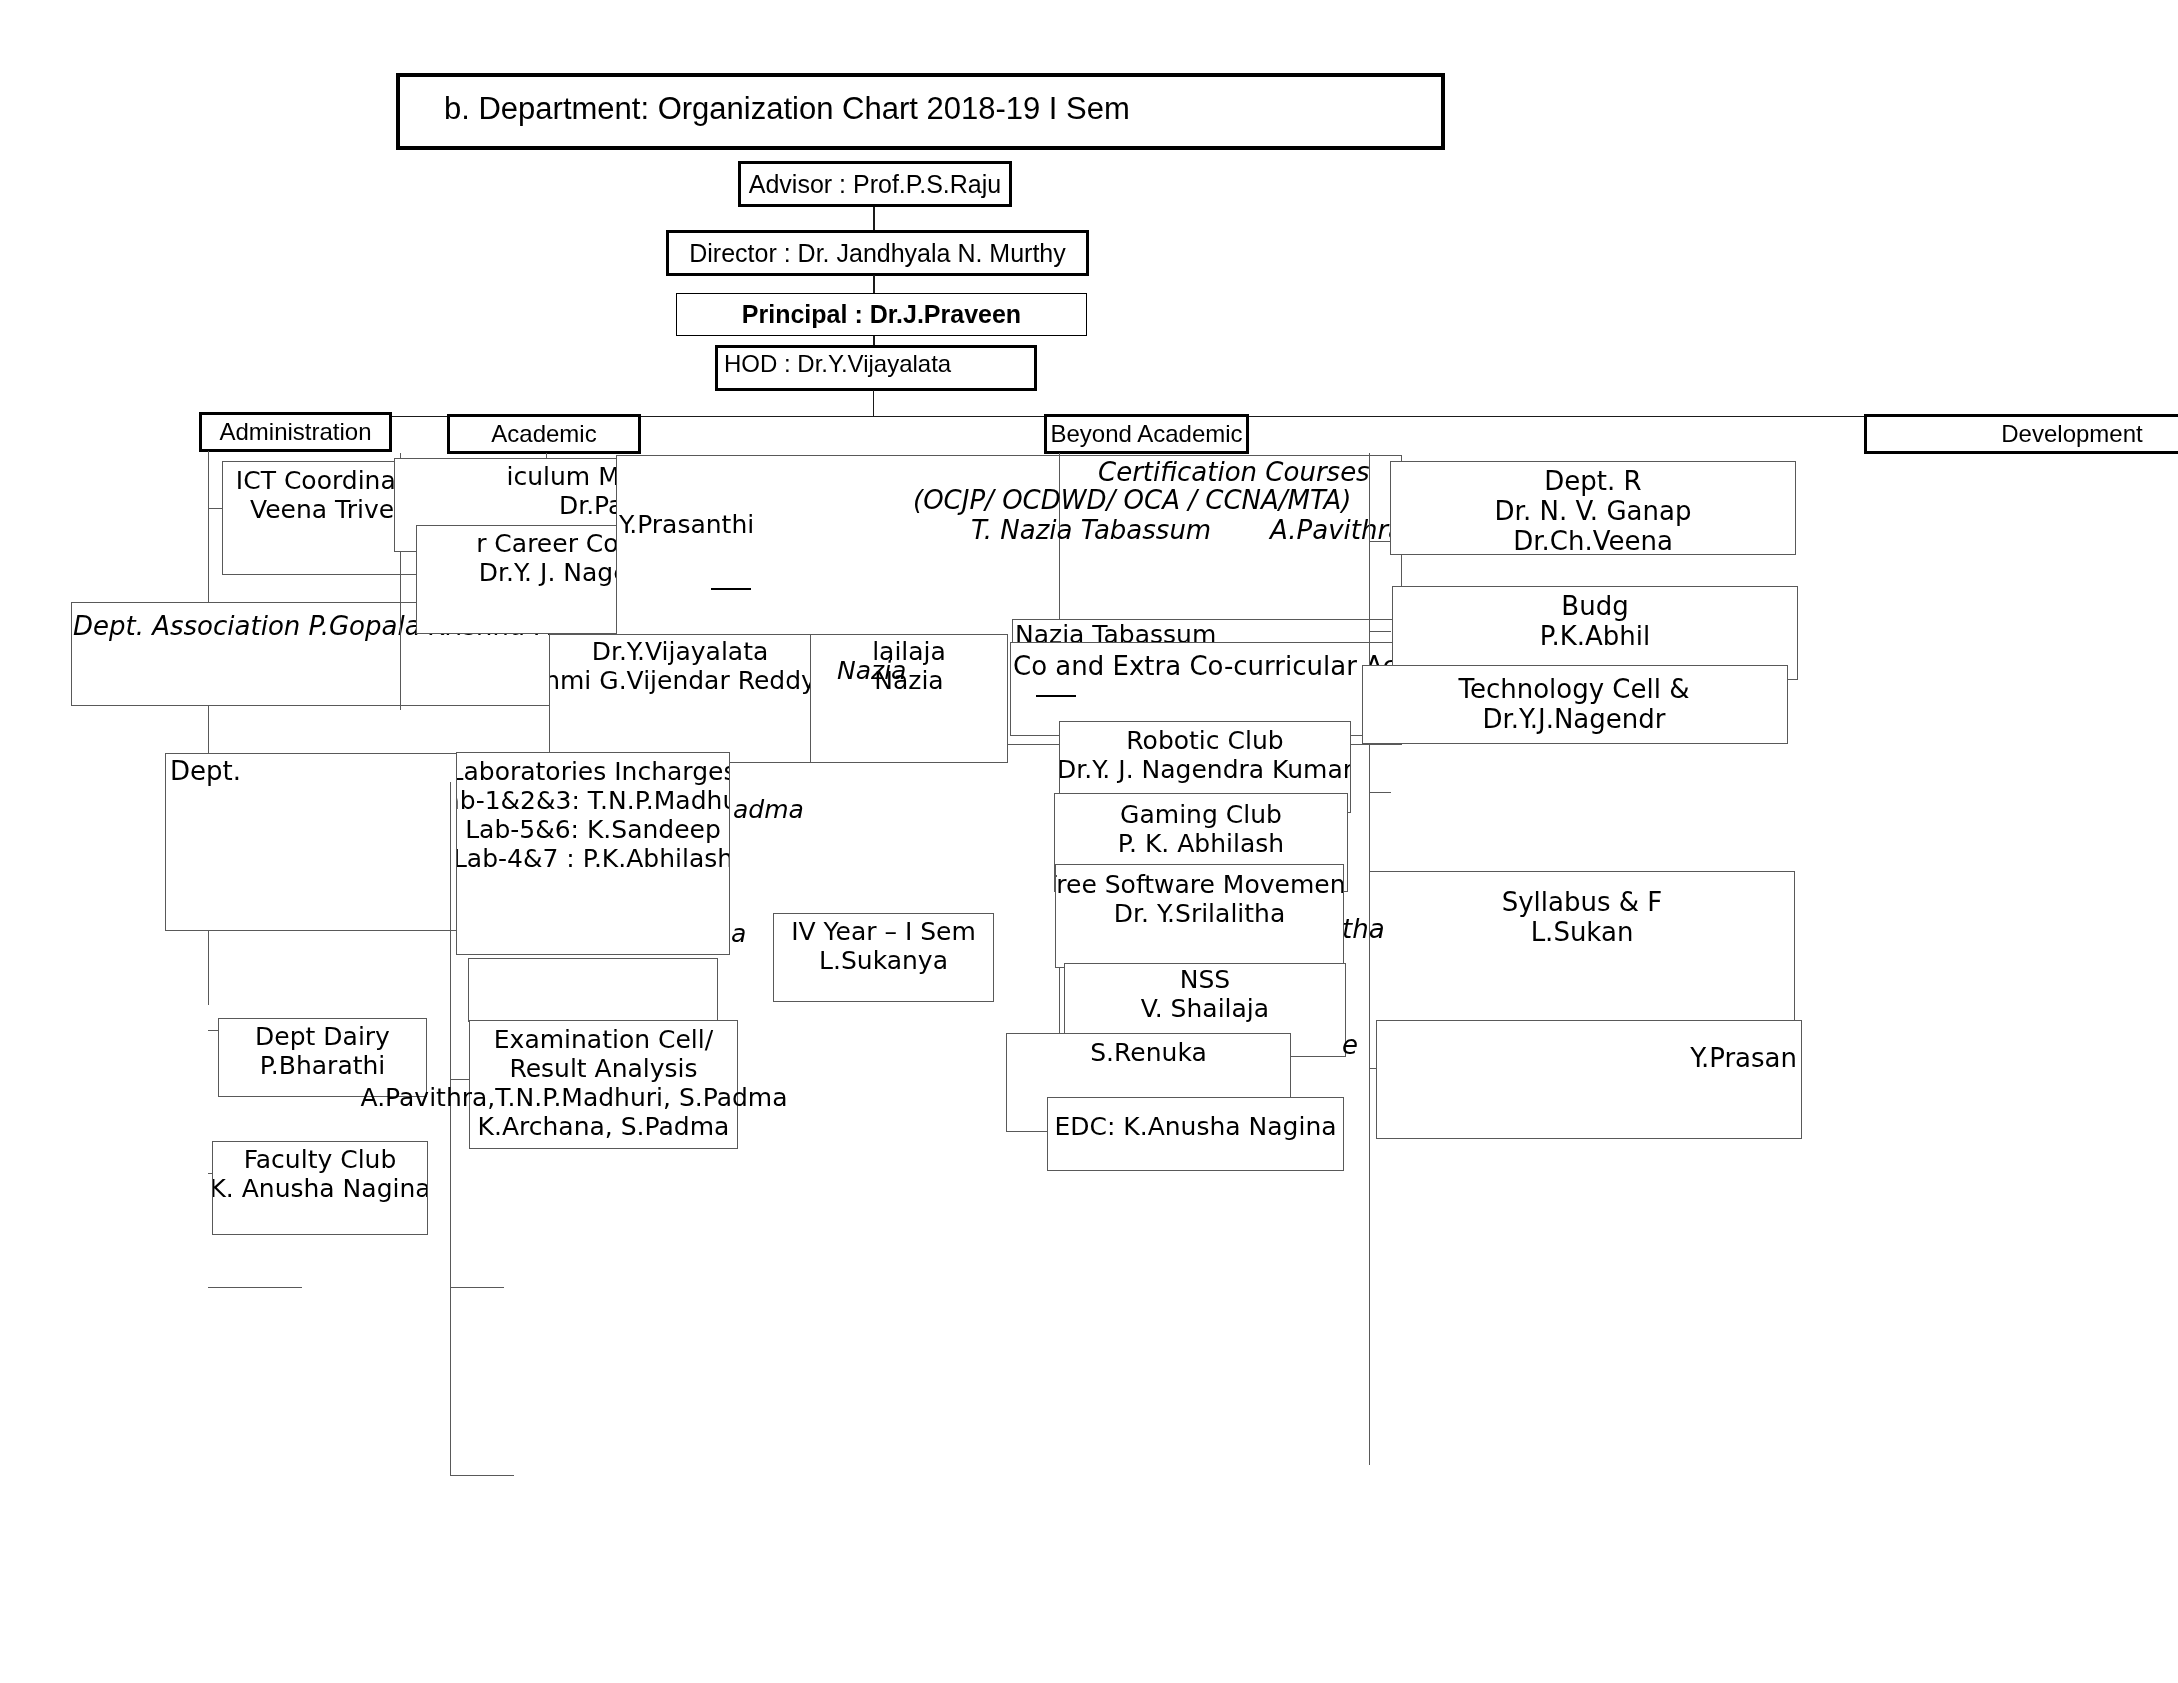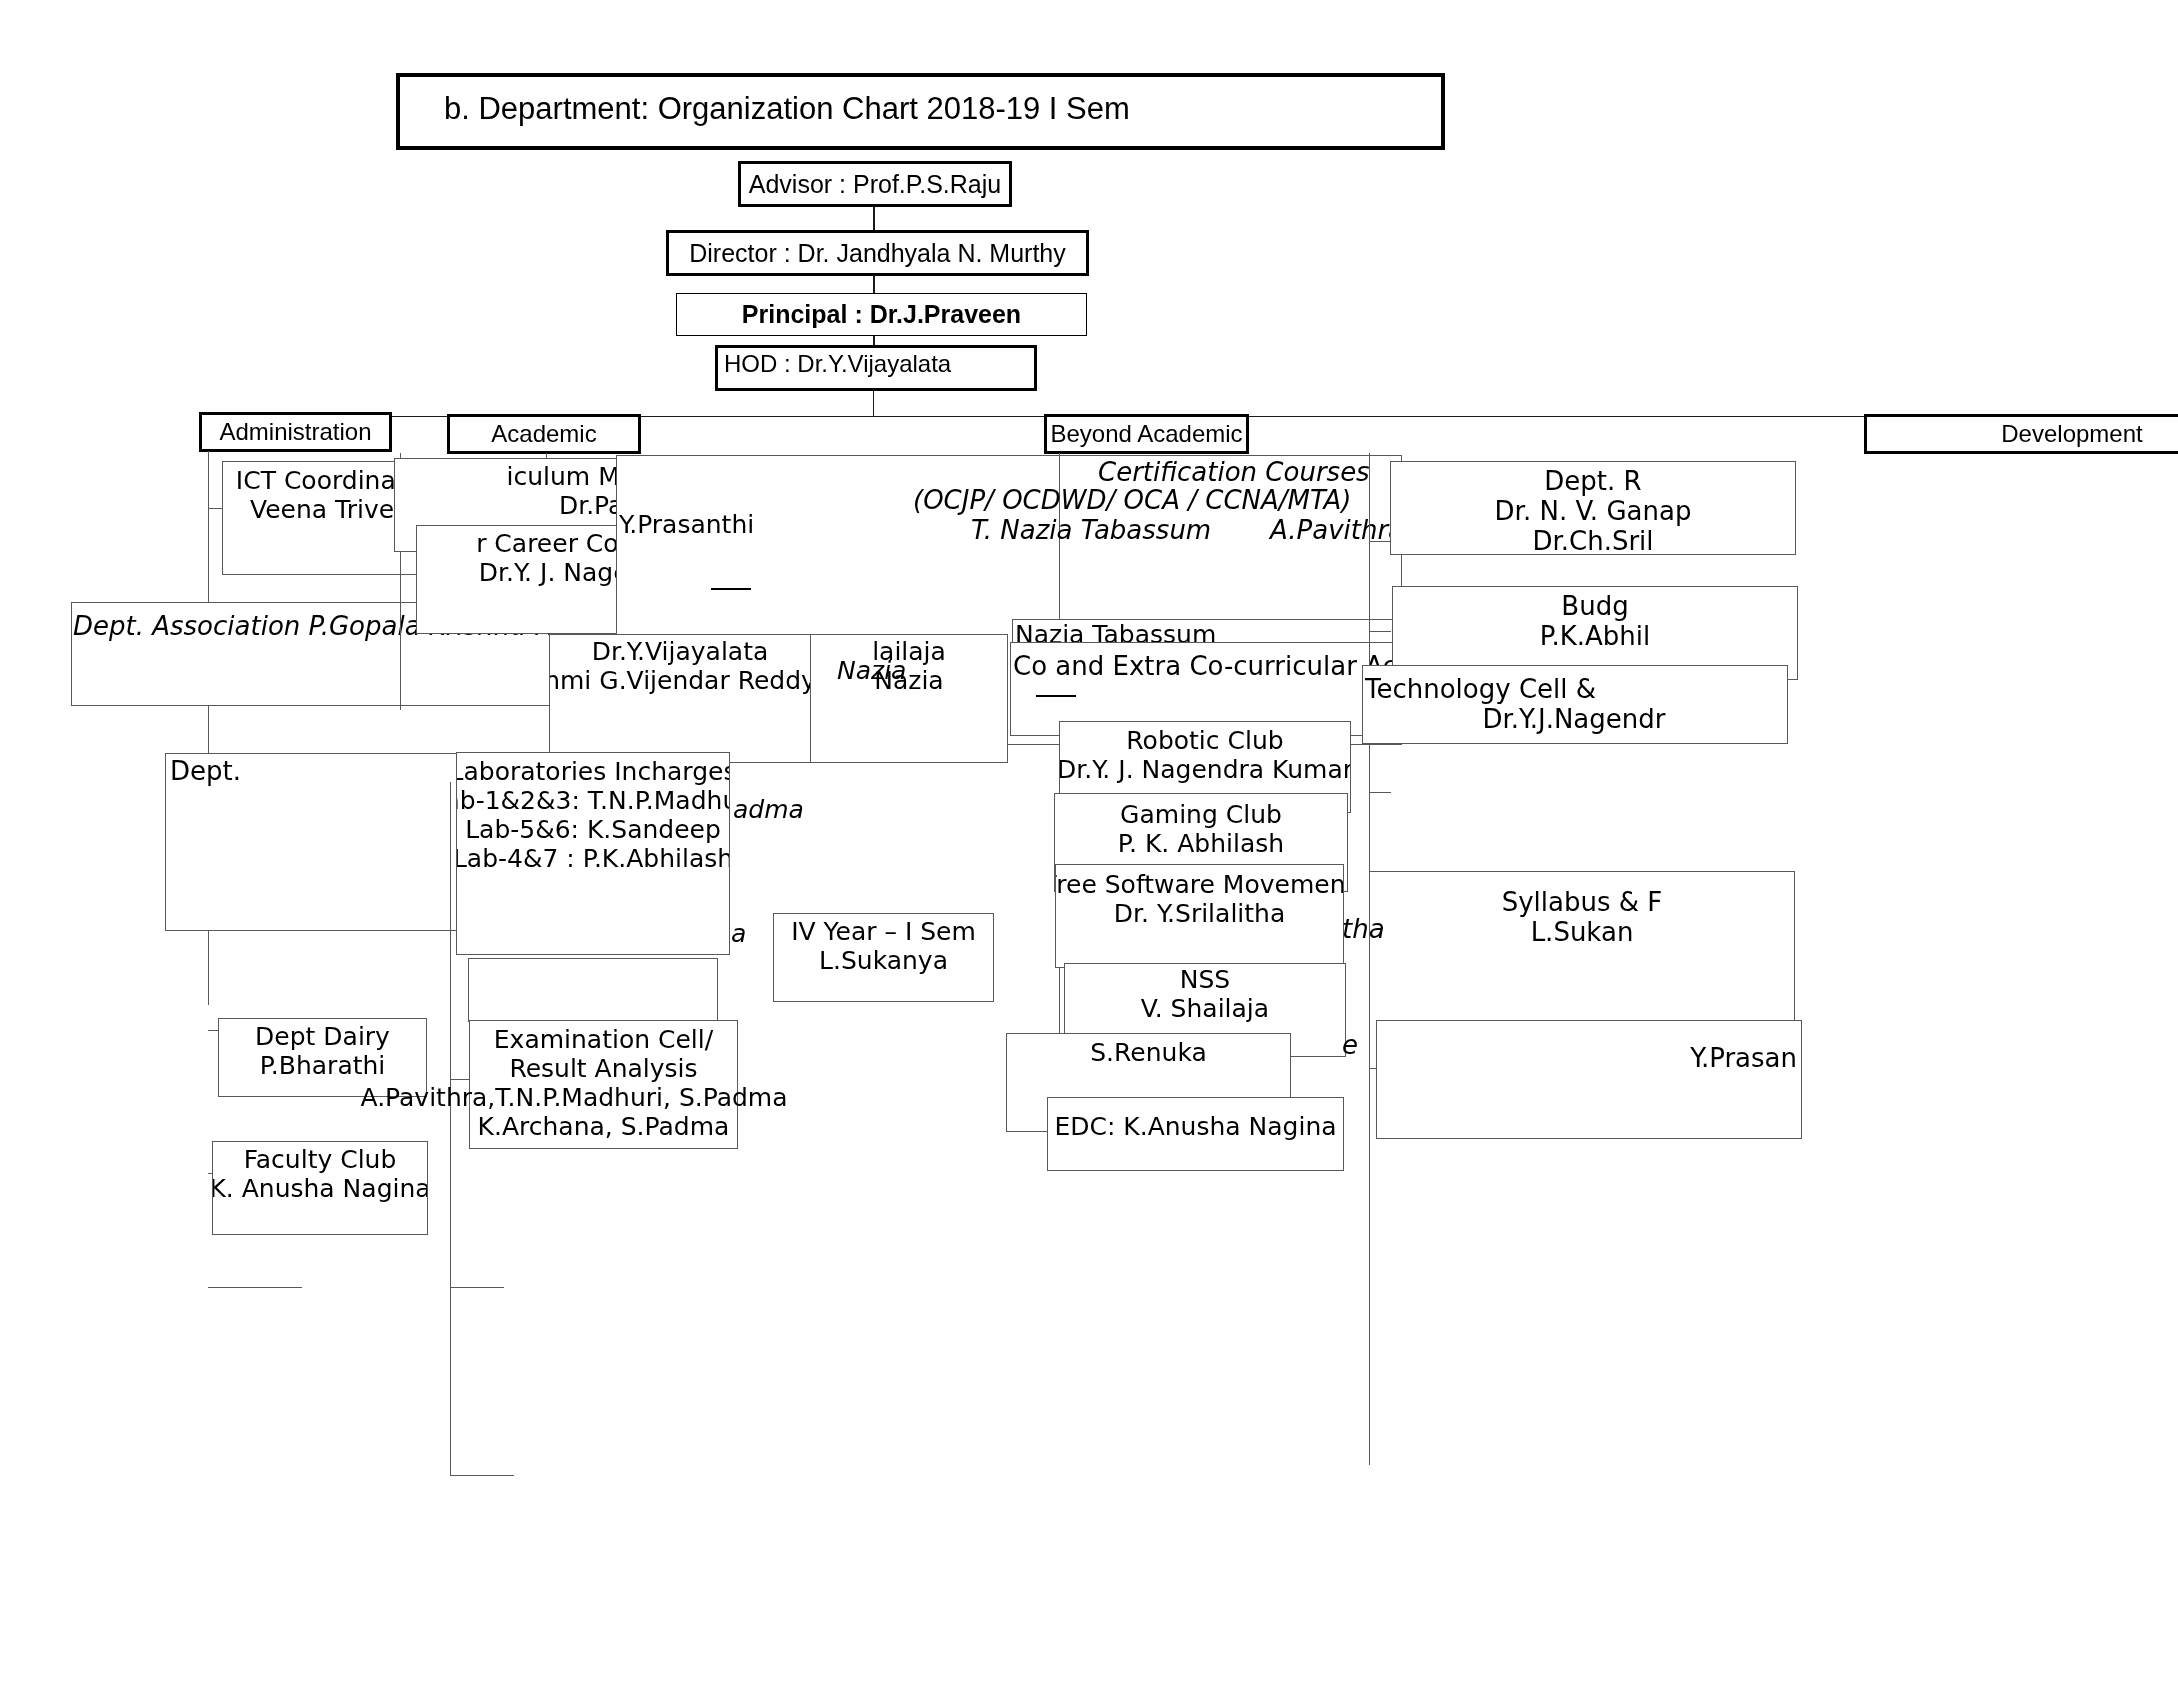--- a/index.html
+++ b/index.html
@@ -272,29 +272,29 @@
   <div class="ln-v" style="left:1369px; top:453px; width:1px; height:614px;"></div>
   <div class="ln-h" style="left:1369px; top:541px; width:22px; height:1px;"></div>
   <div class="ln-h" style="left:1369px; top:631px; width:22px; height:1px;"></div>
   <div class="ln-h" style="left:1369px; top:665px; width:22px; height:1px;"></div>
   <div class="ln-h" style="left:1369px; top:792px; width:22px; height:1px;"></div>
   <div class="ln-v" style="left:1369px; top:1049px; width:1px; height:416px;"></div>
 
   <div class="box" style="left:1390px; top:461px; width:406px; height:94px; font-size:26px; justify-content:flex-start; padding-top:4px; transform:translateX(0);">
     <span class="ln">Dept. R</span>
     <span class="ln">Dr. N. V. Ganap</span>
-    <span class="ln">Dr.Ch.Sril</span>
+    <span class="ln">Dr.Ch.Veena</span>
   </div>
 
   <div class="box" style="left:1392px; top:586px; width:406px; height:94px; font-size:26px; justify-content:flex-start; padding-top:4px;">
     <span class="ln">Budg</span>
     <span class="ln">P.K.Abhil</span>
   </div>
 
-  <div class="box" style="left:1362px; top:665px; width:426px; height:79px; font-size:26px; justify-content:flex-start; padding-top:8px; align-items:flex-start; padding-left:2px;">
+  <div class="box" style="left:1362px; top:665px; width:426px; height:79px; font-size:26px; justify-content:flex-start; padding-top:8px; align-items:center; padding-left:2px;">
     <span class="ln">Technology Cell &amp;</span>
     <span class="ln" style="align-self:center;">Dr.Y.J.Nagendr</span>
   </div>
 
 
   <div class="box" style="left:1369px; top:871px; width:426px; height:198px; font-size:26px; justify-content:flex-start; padding-top:15px;">
     <span class="ln">Syllabus &amp; F</span>
     <span class="ln">L.Sukan</span>
   </div>
 

